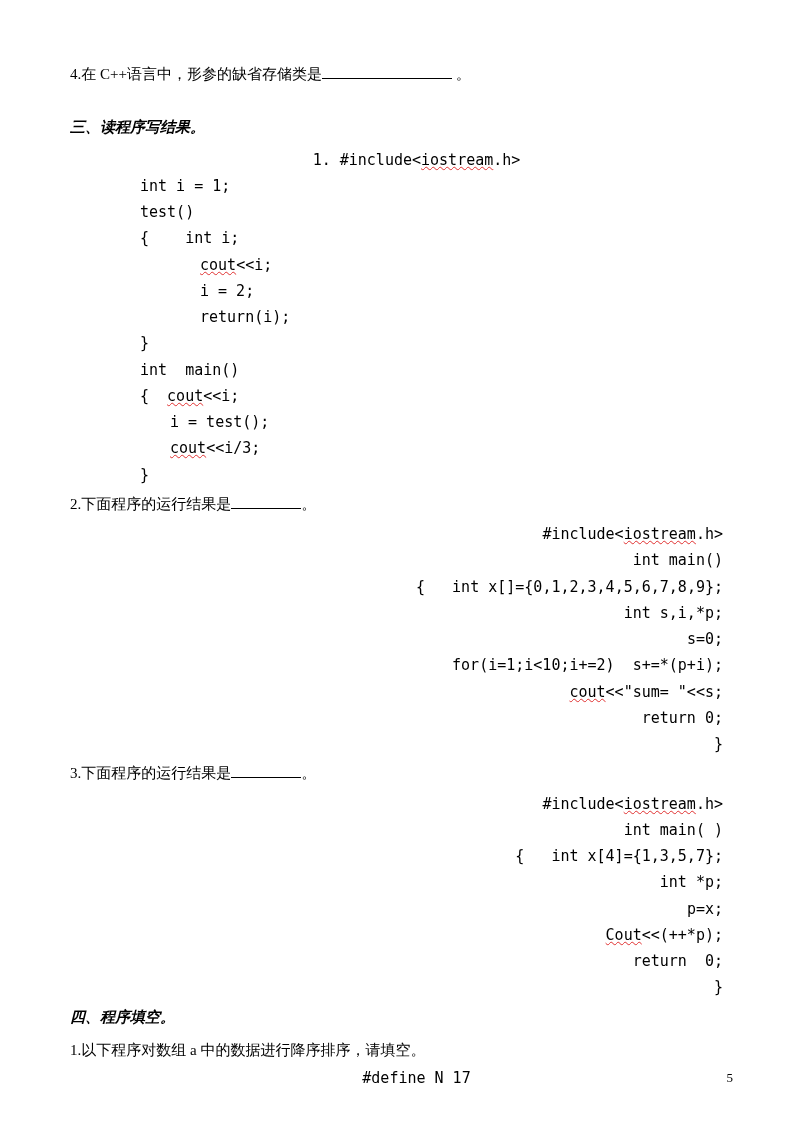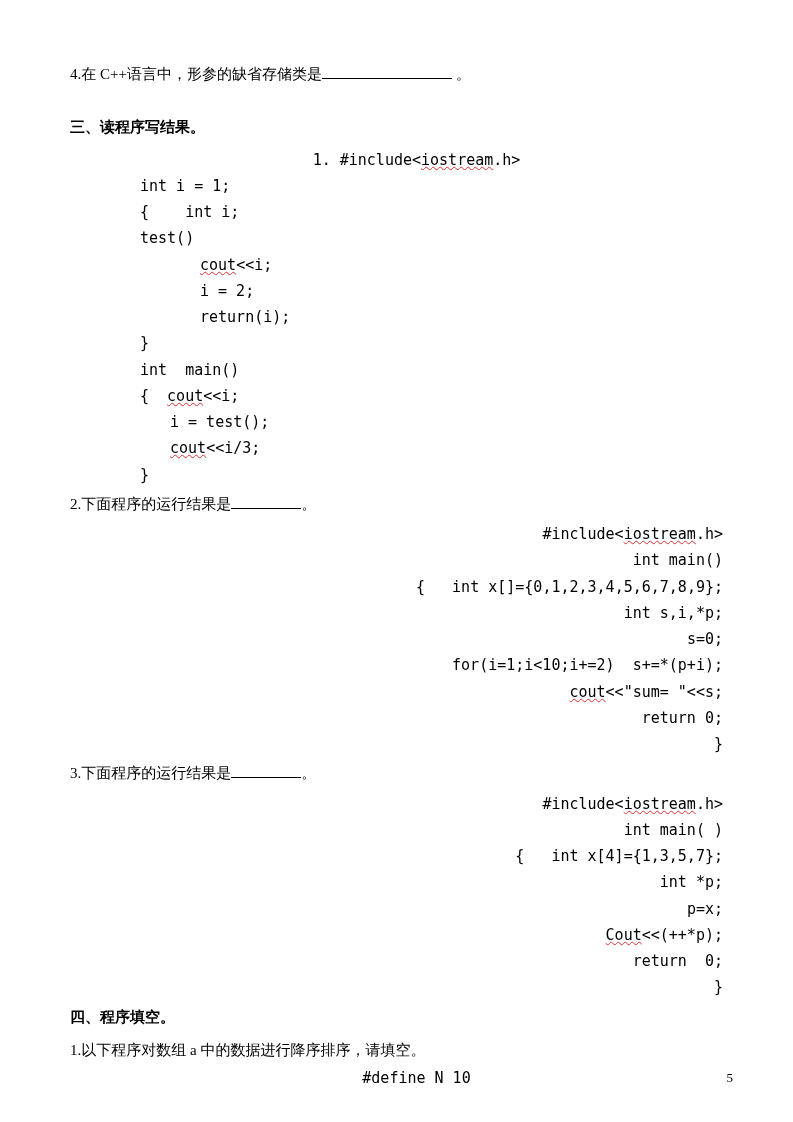--- a/index.html
+++ b/index.html
@@ -23,20 +23,21 @@
     }
     .blank {
       display: inline-block;
       border-bottom: 1px solid #000;
       width: 130px;
       vertical-align: baseline;
     }
     .section-title {
       font-weight: bold;
       margin-bottom: 4px;
+      font-style: italic;
     }
     .code-block {
       font-family: "SimSun", "宋体", monospace;
       white-space: pre;
       line-height: 1.75;
     }
     .indent1 { padding-left: 40px; text-align: center; }
     .indent2 { padding-left: 70px; }
     .indent3 { padding-left: 100px; }
     .indent4 { padding-left: 130px; }
@@ -76,22 +77,22 @@
 
 <div class="q4">
   <span>4.在 C++语言中，形参的缺省存储类是</span><span class="blank"></span><span> 。</span>
 </div>
 
 <div class="section-title">三、读程序写结果。</div>
 
 <div class="prog1">
   <div class="code-block indent1"><span>1. #include&lt;</span><span class="redwave">iostream</span><span>.h&gt;</span></div>
   <div class="code-block indent2">int i = 1;</div>
+  <div class="code-block indent2">test()</div>
   <div class="code-block indent2">{    int i;</div>
-  <div class="code-block indent2">test()</div>
   <div class="code-block indent4"><span class="redwave">cout</span><span>&lt;&lt;i;</span></div>
   <div class="code-block indent4">i = 2;</div>
   <div class="code-block indent4">return(i);</div>
   <div class="code-block indent2">}</div>
   <div class="code-block indent2">int  main()</div>
   <div class="code-block indent2"><span>{  </span><span class="redwave">cout</span><span>&lt;&lt;i;</span></div>
   <div class="code-block indent3">i = test();</div>
   <div class="code-block indent3"><span class="redwave">cout</span><span>&lt;&lt;i/3;</span></div>
   <div class="code-block indent2">}</div>
 </div>
@@ -121,16 +122,16 @@
   <div class="code-block indent4">int *p;</div>
   <div class="code-block indent4">p=x;</div>
   <div class="code-block indent4"><span class="redwave">Cout</span><span>&lt;&lt;(++*p);</span></div>
   <div class="code-block indent4">return  0;</div>
   <div class="code-block indent2">}</div>
 </div>
 
 <div class="section4">
   <div class="section-title">四、程序填空。</div>
   <div>1.以下程序对数组 a 中的数据进行降序排序，请填空。</div>
-  <div class="code-block indent1">#define N 10</div>
+  <div class="code-block indent1">#define N 17</div>
 </div>
 
 <div class="page-num">5</div>
 
 </body></html>

